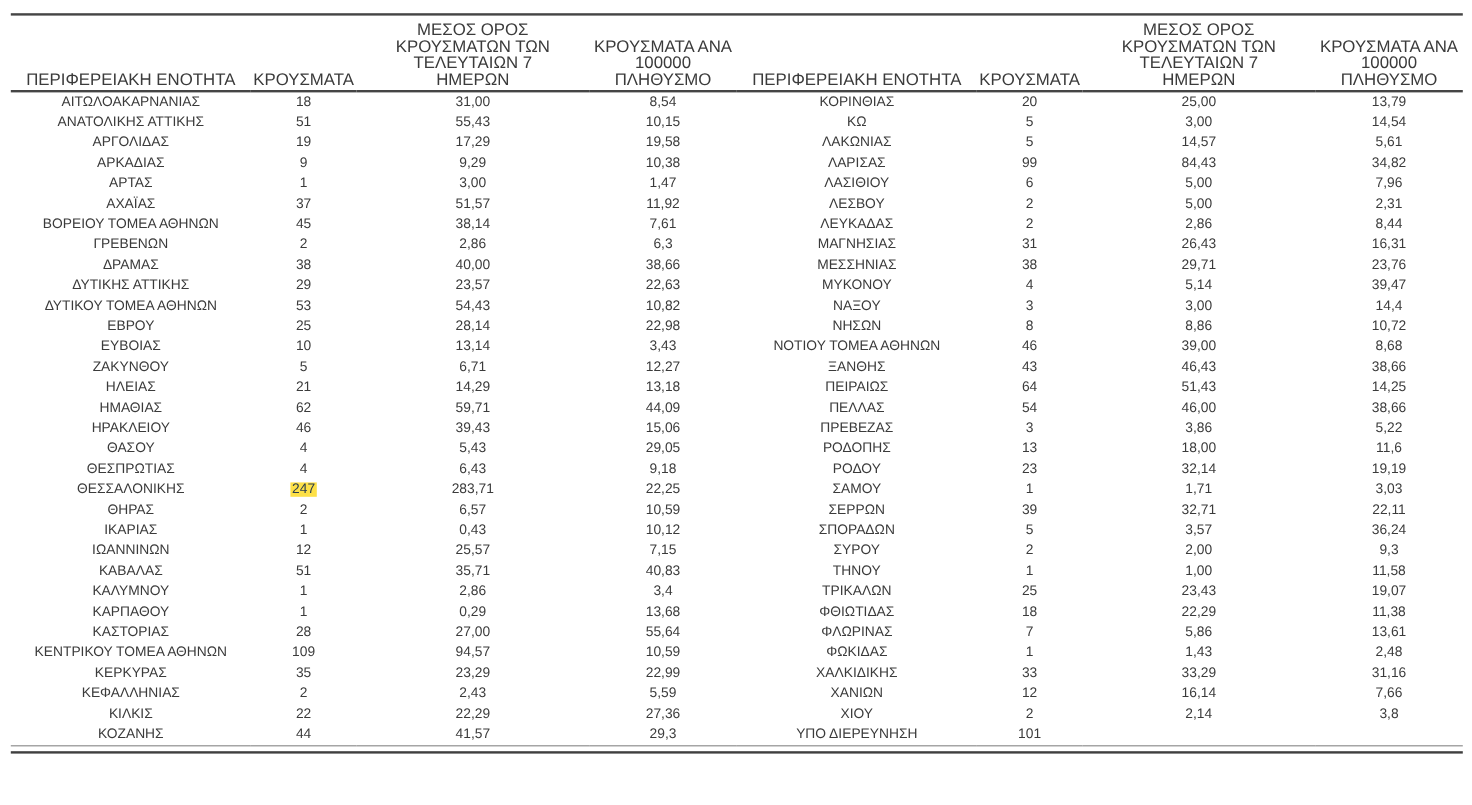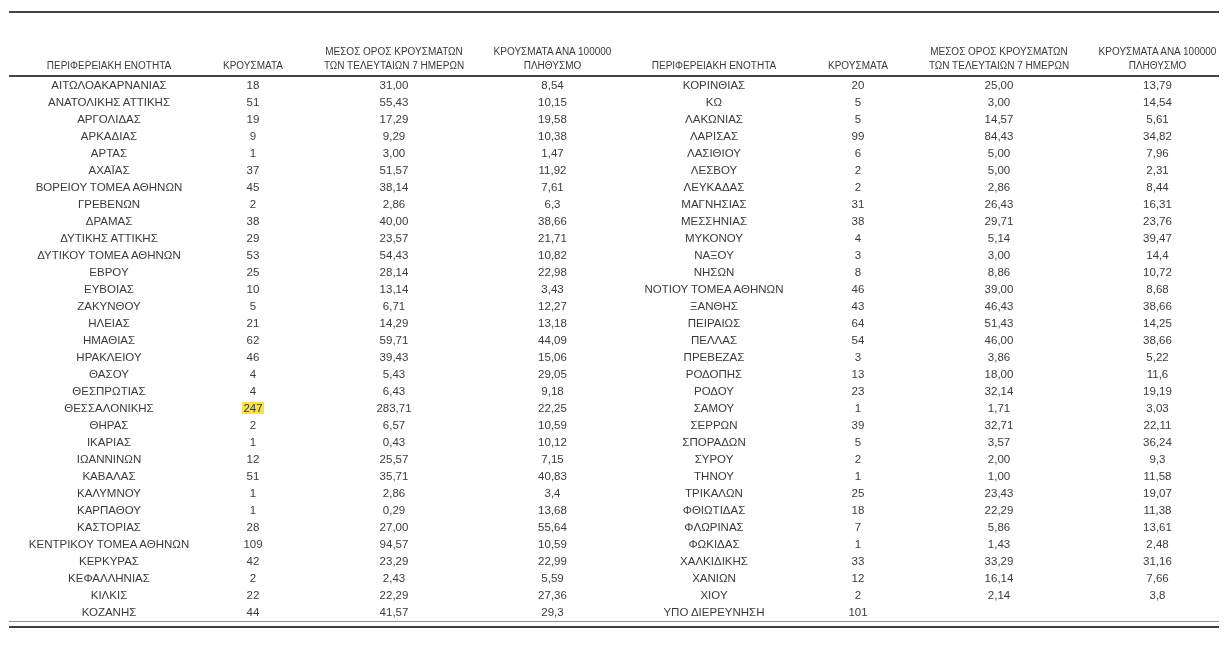--- a/index.html
+++ b/index.html
@@ -32,21 +32,21 @@
   }
   table.data-table col.c-region  { width: 200px; }
   table.data-table col.c-cases   { width: 88px;  }
   table.data-table col.c-avg7    { width: 194px; }
   table.data-table col.c-per100k { width: 123px; }
   thead td {
     vertical-align: bottom;
     text-align: center;
     height: 60px;
     padding: 0 2px 2px 2px;
-    font-size: 10px;
+    font-size: 14px;
     line-height: 14px;
     border-bottom: 2px solid #454545;
   }
   .hdr-inner {
     display: inline-block;
   }
   .hdr-avg7 .hdr-inner    { max-width: 152px; }
   .hdr-per100k .hdr-inner { max-width: 160px; }
   tbody td {
     text-align: center;
@@ -136,21 +136,21 @@
           <tr>
             <td>ΔΡΑΜΑΣ</td>
             <td>38</td>
             <td>40,00</td>
             <td>38,66</td>
           </tr>
           <tr>
             <td>ΔΥΤΙΚΗΣ ΑΤΤΙΚΗΣ</td>
             <td>29</td>
             <td>23,57</td>
-            <td>21,71</td>
+            <td>22,63</td>
           </tr>
           <tr>
             <td>ΔΥΤΙΚΟΥ ΤΟΜΕΑ ΑΘΗΝΩΝ</td>
             <td>53</td>
             <td>54,43</td>
             <td>10,82</td>
           </tr>
           <tr>
             <td>ΕΒΡΟΥ</td>
             <td>25</td>
@@ -248,21 +248,21 @@
             <td>55,64</td>
           </tr>
           <tr>
             <td>ΚΕΝΤΡΙΚΟΥ ΤΟΜΕΑ ΑΘΗΝΩΝ</td>
             <td>109</td>
             <td>94,57</td>
             <td>10,59</td>
           </tr>
           <tr>
             <td>ΚΕΡΚΥΡΑΣ</td>
-            <td>42</td>
+            <td>35</td>
             <td>23,29</td>
             <td>22,99</td>
           </tr>
           <tr>
             <td>ΚΕΦΑΛΛΗΝΙΑΣ</td>
             <td>2</td>
             <td>2,43</td>
             <td>5,59</td>
           </tr>
           <tr>

